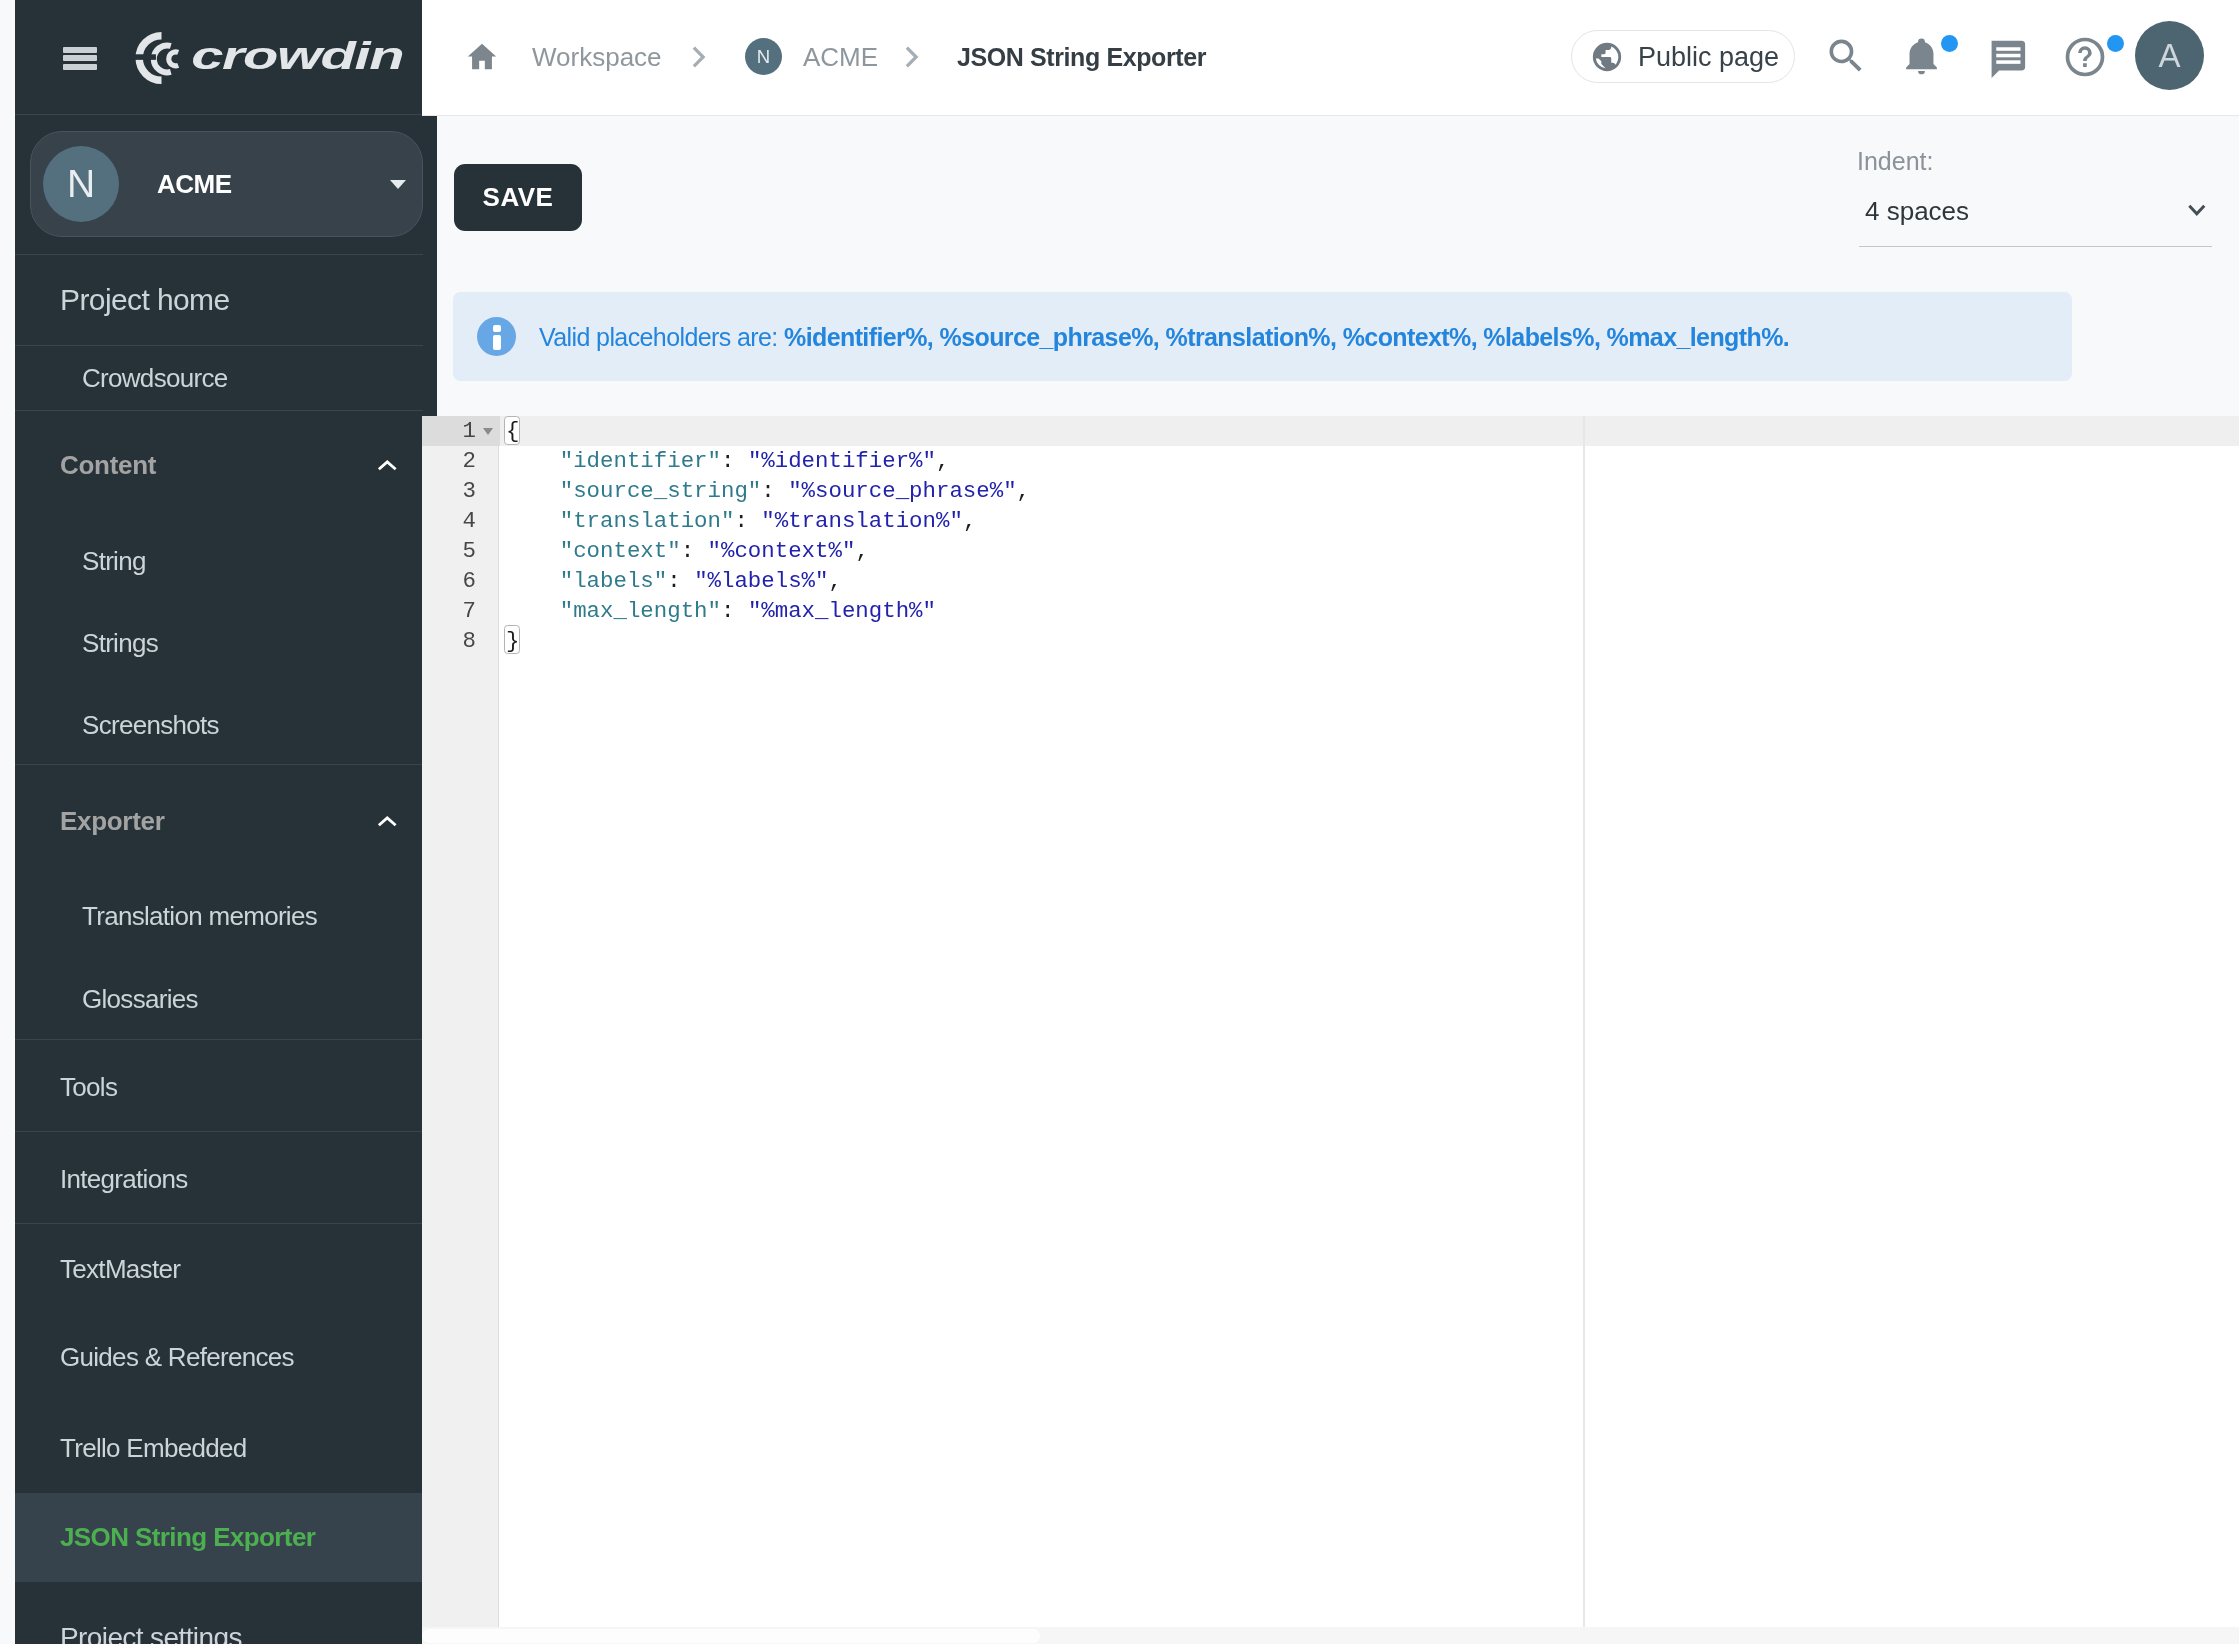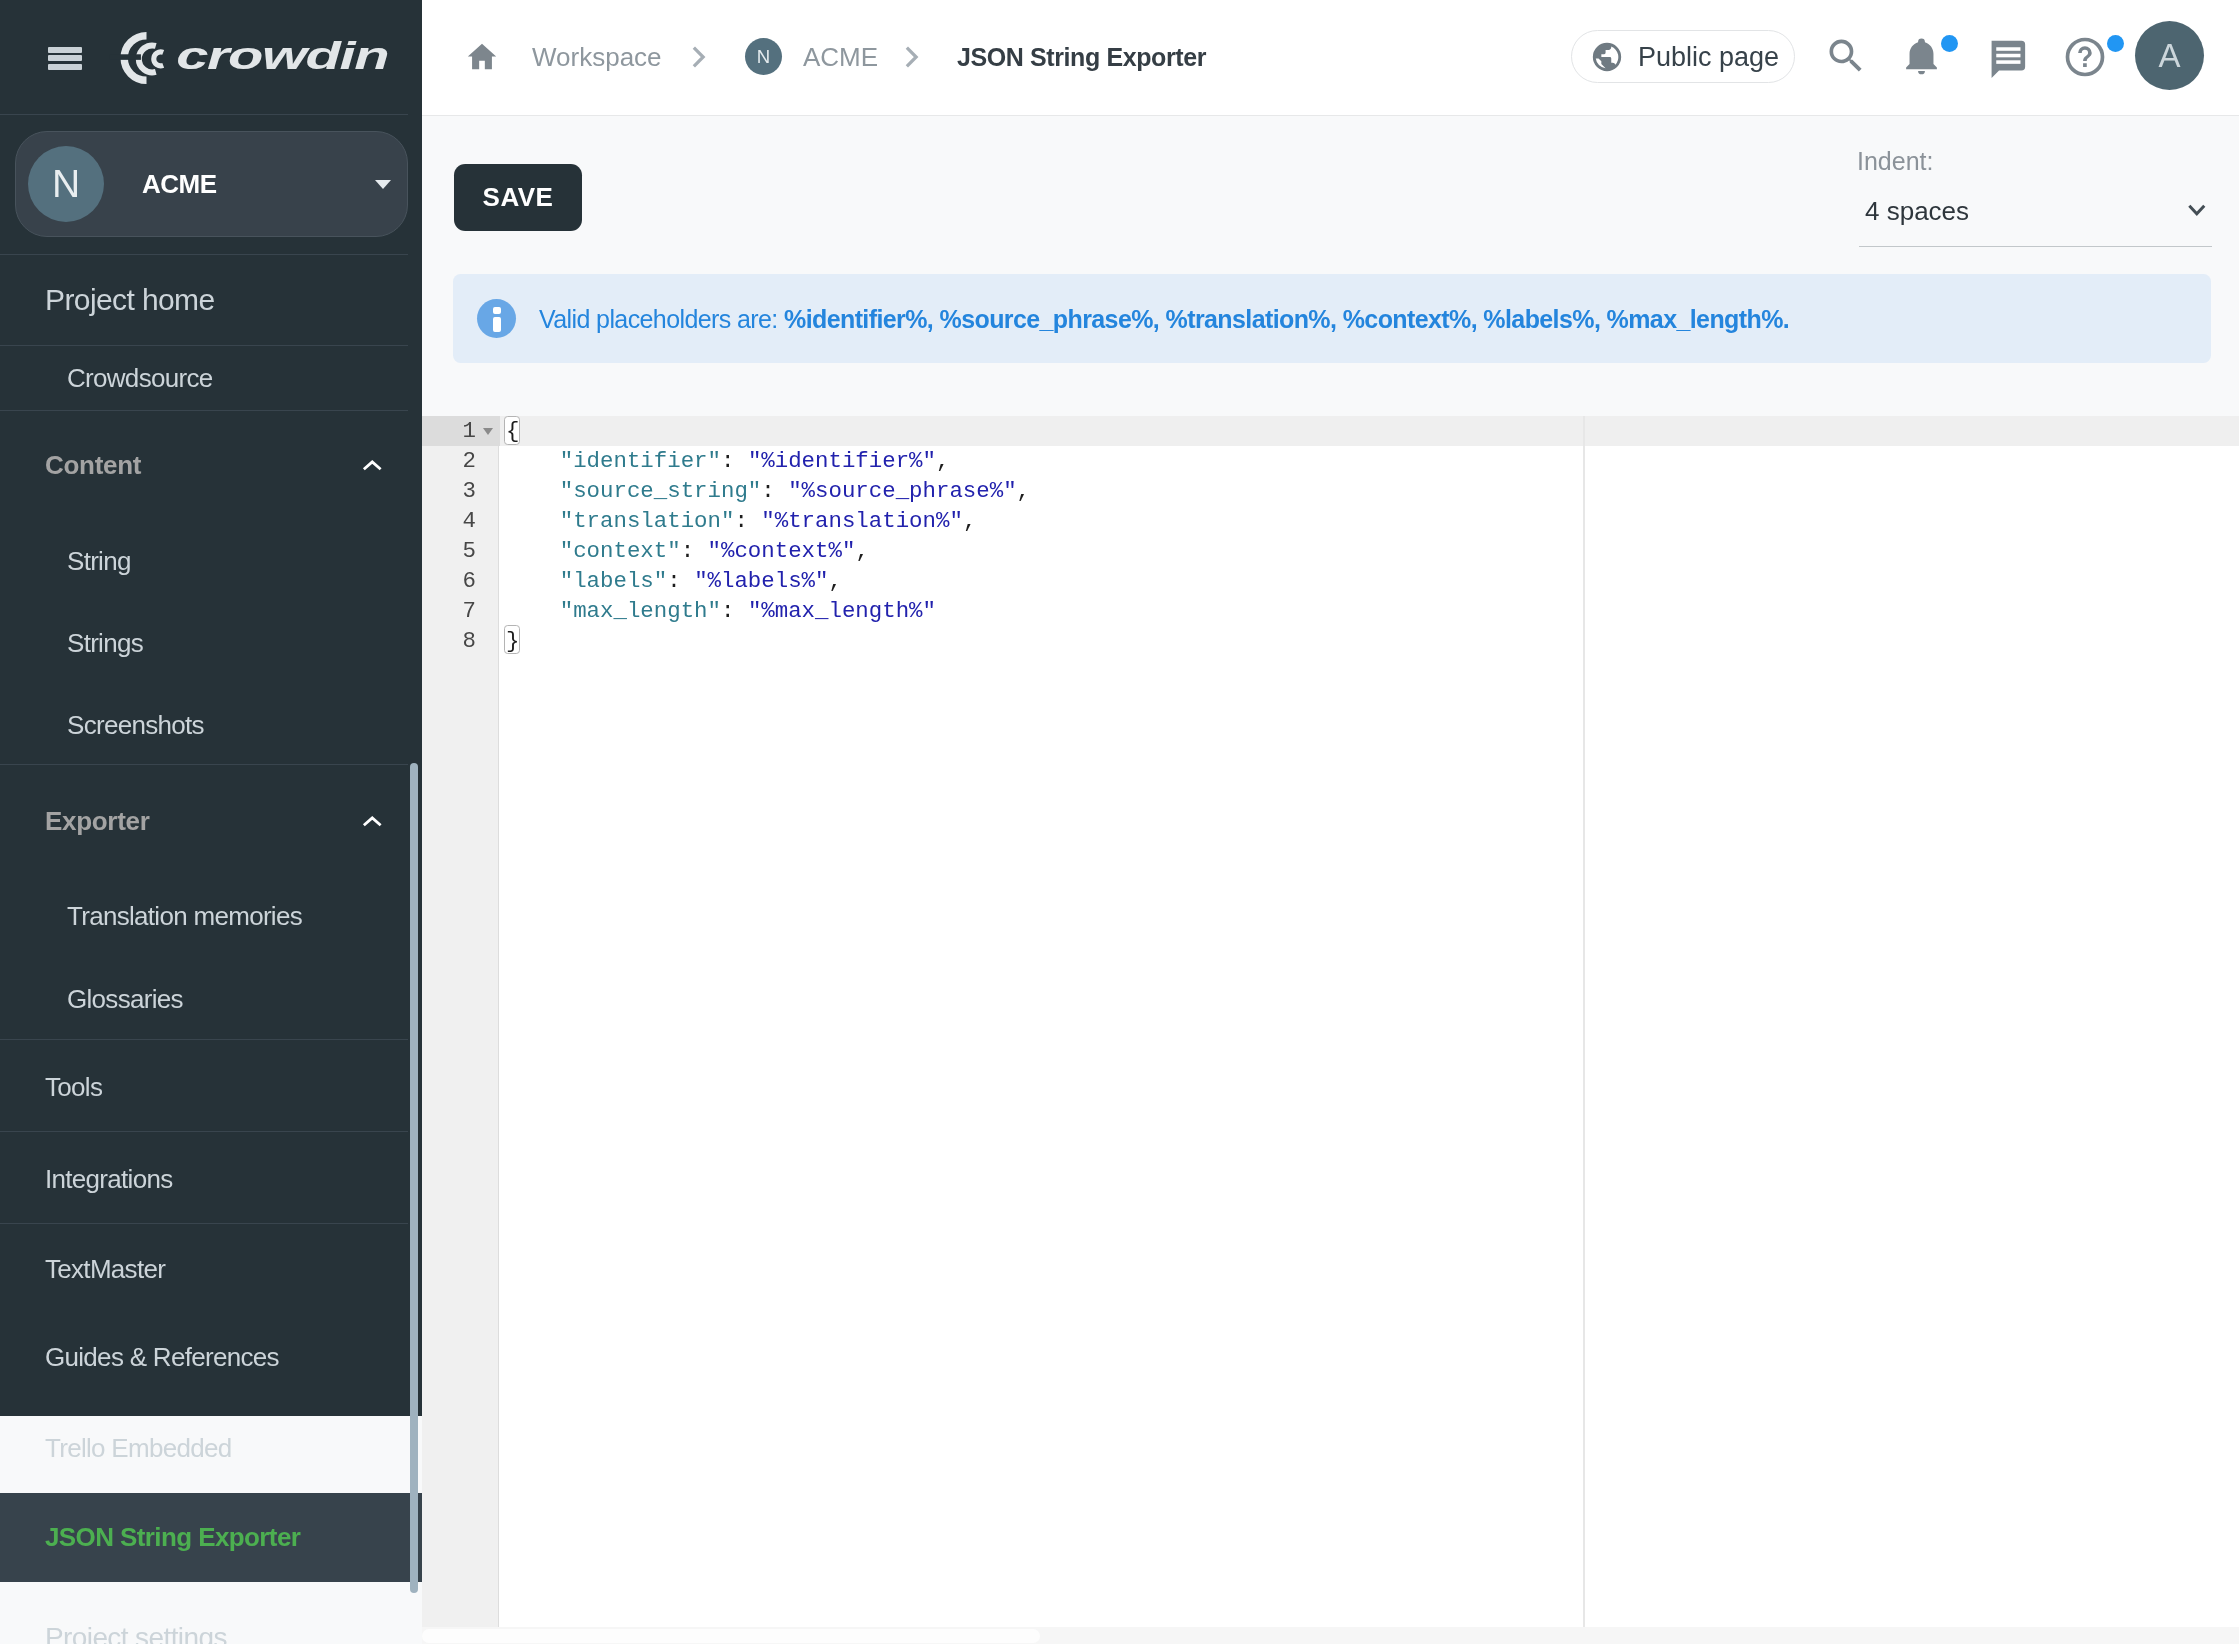--- a/index.html
+++ b/index.html
@@ -1,17 +1,17 @@
 <!DOCTYPE html>
 <html style="font-size:15px"><head><meta charset="utf-8"><style>
 *{margin:0;padding:0;box-sizing:border-box}
 html,body{width:2239px;height:1644px;overflow:hidden}
 body{position:relative;font-family:"Liberation Sans",sans-serif;background:#f8f9fa}
 
-#sb{position:absolute;left:0;top:0;width:422px;height:1416px;background:#263238}
+#sb{position:absolute;left:15px;top:0;width:422px;height:1644px;background:#263238}
 .sep{position:absolute;left:0;width:408px;height:0.9px;background:#39454e}
 .it{position:absolute;transform:translateY(-50%);font-size:26px;letter-spacing:-0.7px;color:#ccd4d9;white-space:nowrap}
 .it.l1{left:45px}
 .it.l2{left:67px}
 .hd{font-weight:bold;color:#a3a3a3;letter-spacing:-0.3px}
 .big{font-size:30px;letter-spacing:-0.6px}
 .grn{color:#4caf50;font-weight:bold;letter-spacing:-0.6px}
 #activerow{position:absolute;left:0;top:1493px;width:422px;height:89px;background:#37434c}
 .chevup{position:absolute;left:362px;width:20.5px;height:11.2px}
 #sbthumb{position:absolute;left:410px;top:763px;width:8.4px;height:830px;border-radius:4.7px;background:#9fb2bf}
@@ -29,21 +29,21 @@
 .bcav{position:absolute;left:323px;top:38px;width:37px;height:37px;border-radius:50%;background:#54707e;color:#e4ebee;font-size:18.6px;text-align:center;line-height:37px}
 #pp{position:absolute;left:1149px;top:30px;width:224px;height:53px;border:1.9px solid #e2e4e6;border-radius:27px;background:#fff}
 #pp span{position:absolute;left:66px;top:50%;transform:translateY(-50%);font-size:27px;color:#37424a;font-weight:500}
 .bdot{position:absolute;width:17px;height:17px;border-radius:50%;background:#2196f3}
 .topav{position:absolute;left:1713px;top:21.4px;width:69px;height:69px;border-radius:50%;background:#4d6570;color:#ccd6db;font-size:33px;text-align:center;line-height:69px}
 
 #save{position:absolute;left:454px;top:164px;width:128px;height:67px;background:#263238;border-radius:11.2px;color:#fff;font-size:26px;font-weight:bold;letter-spacing:0.5px;text-align:center;line-height:67px}
 #indlbl{position:absolute;left:1857px;top:161px;transform:translateY(-50%);font-size:25px;color:#8b9299}
 #indval{position:absolute;left:1865px;top:211px;transform:translateY(-50%);font-size:26px;color:#2e363c}
 #indline{position:absolute;left:1859px;top:246px;width:353px;height:1.4px;background:#c2c7ca}
-#banner{position:absolute;left:453px;top:274px;width:1758px;height:89px;border-radius:7.5px;background:#e3edf8}
+#banner{position:absolute;left:453px;top:292px;width:1619px;height:89px;border-radius:7.5px;background:#e3edf8}
 #bico{position:absolute;left:24px;top:25px;width:39px;height:39px;border-radius:50%;background:#68a7e6}
 #bico .d{position:absolute;left:16px;top:7.5px;width:7.5px;height:7.5px;border-radius:1.9px;background:#fff}
 #bico .st{position:absolute;left:16px;top:17.7px;width:7.5px;height:15px;border-radius:1.9px;background:#fff}
 #btxt{position:absolute;left:86px;top:45px;transform:translateY(-50%);font-size:25px;letter-spacing:-0.6px;color:#2485dd;white-space:nowrap}
 
 #ed{position:absolute;left:422px;top:416px;width:1817px;height:1229px;background:#fff}
 #gut{position:absolute;left:0;top:0;width:77px;height:1211px;background:#f0f0f0;border-right:0.9px solid #ddd}
 #al-g{position:absolute;left:0;top:0;width:78px;height:30px;background:#dcdcdc}
 #al-c{position:absolute;left:78px;top:0;width:1739px;height:30px;background:#efefef}
 #ruler{position:absolute;left:1161px;top:0;width:1.9px;height:1229px;background:#e7e7e7}

